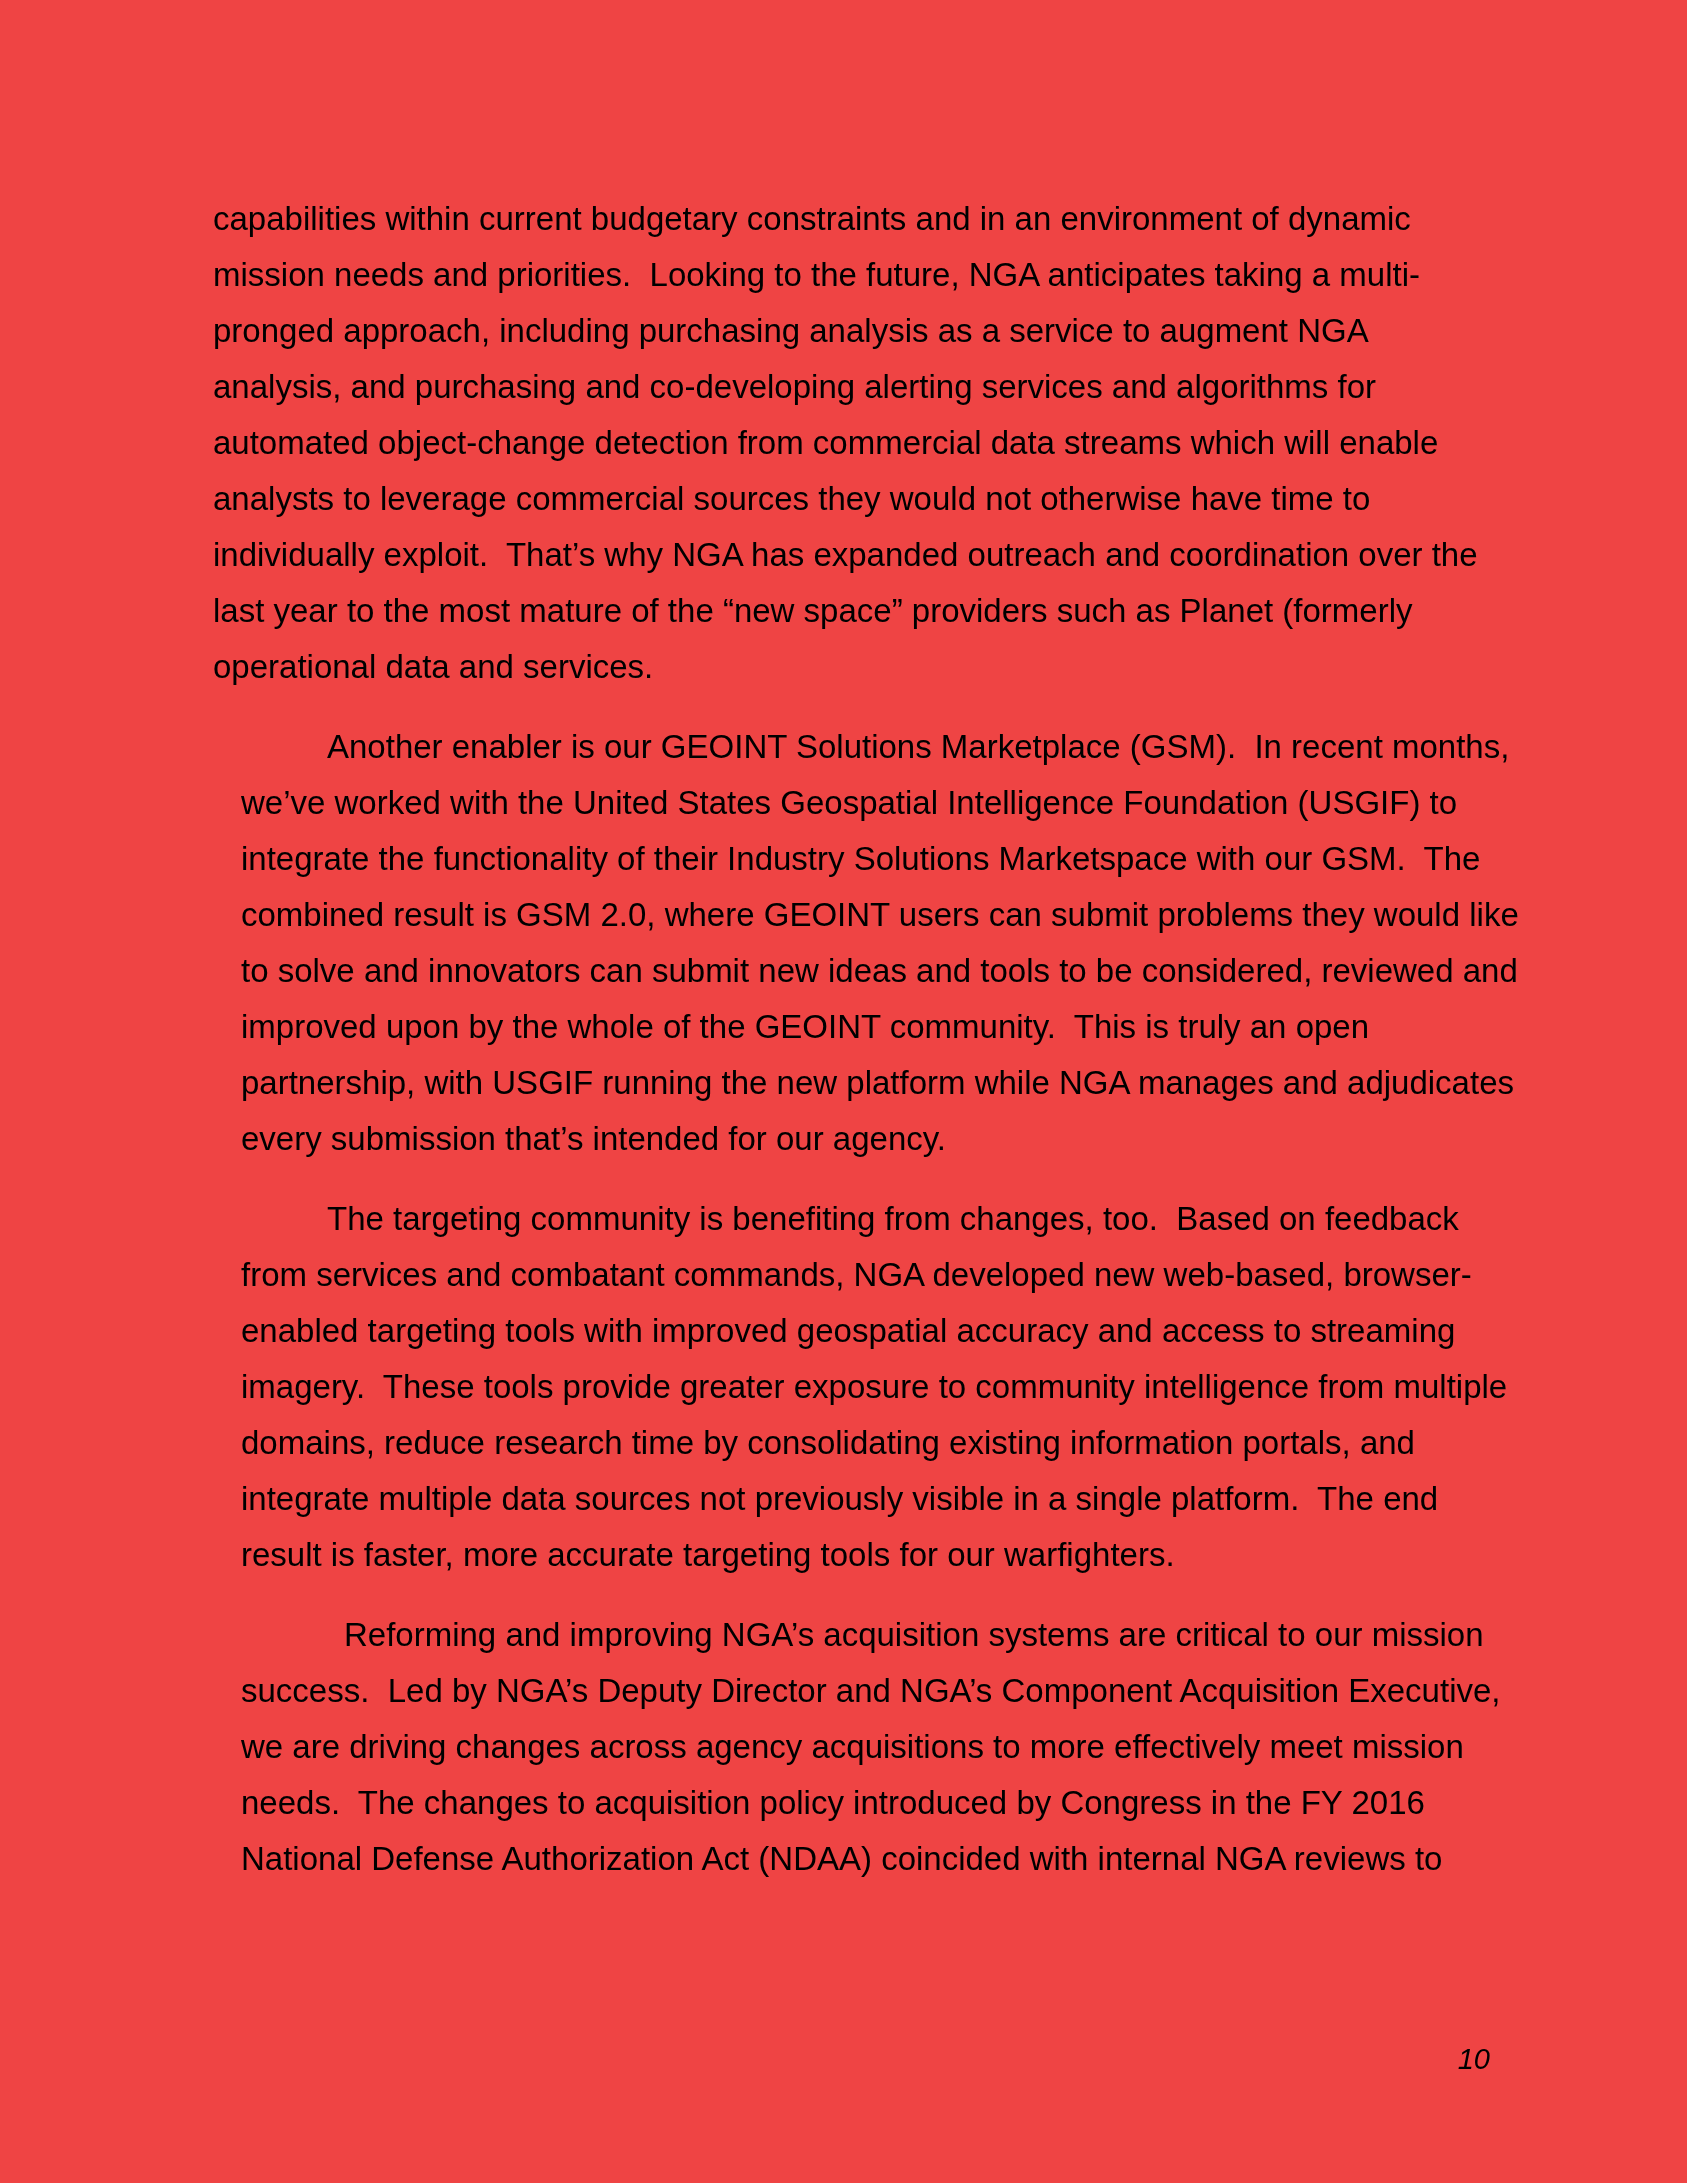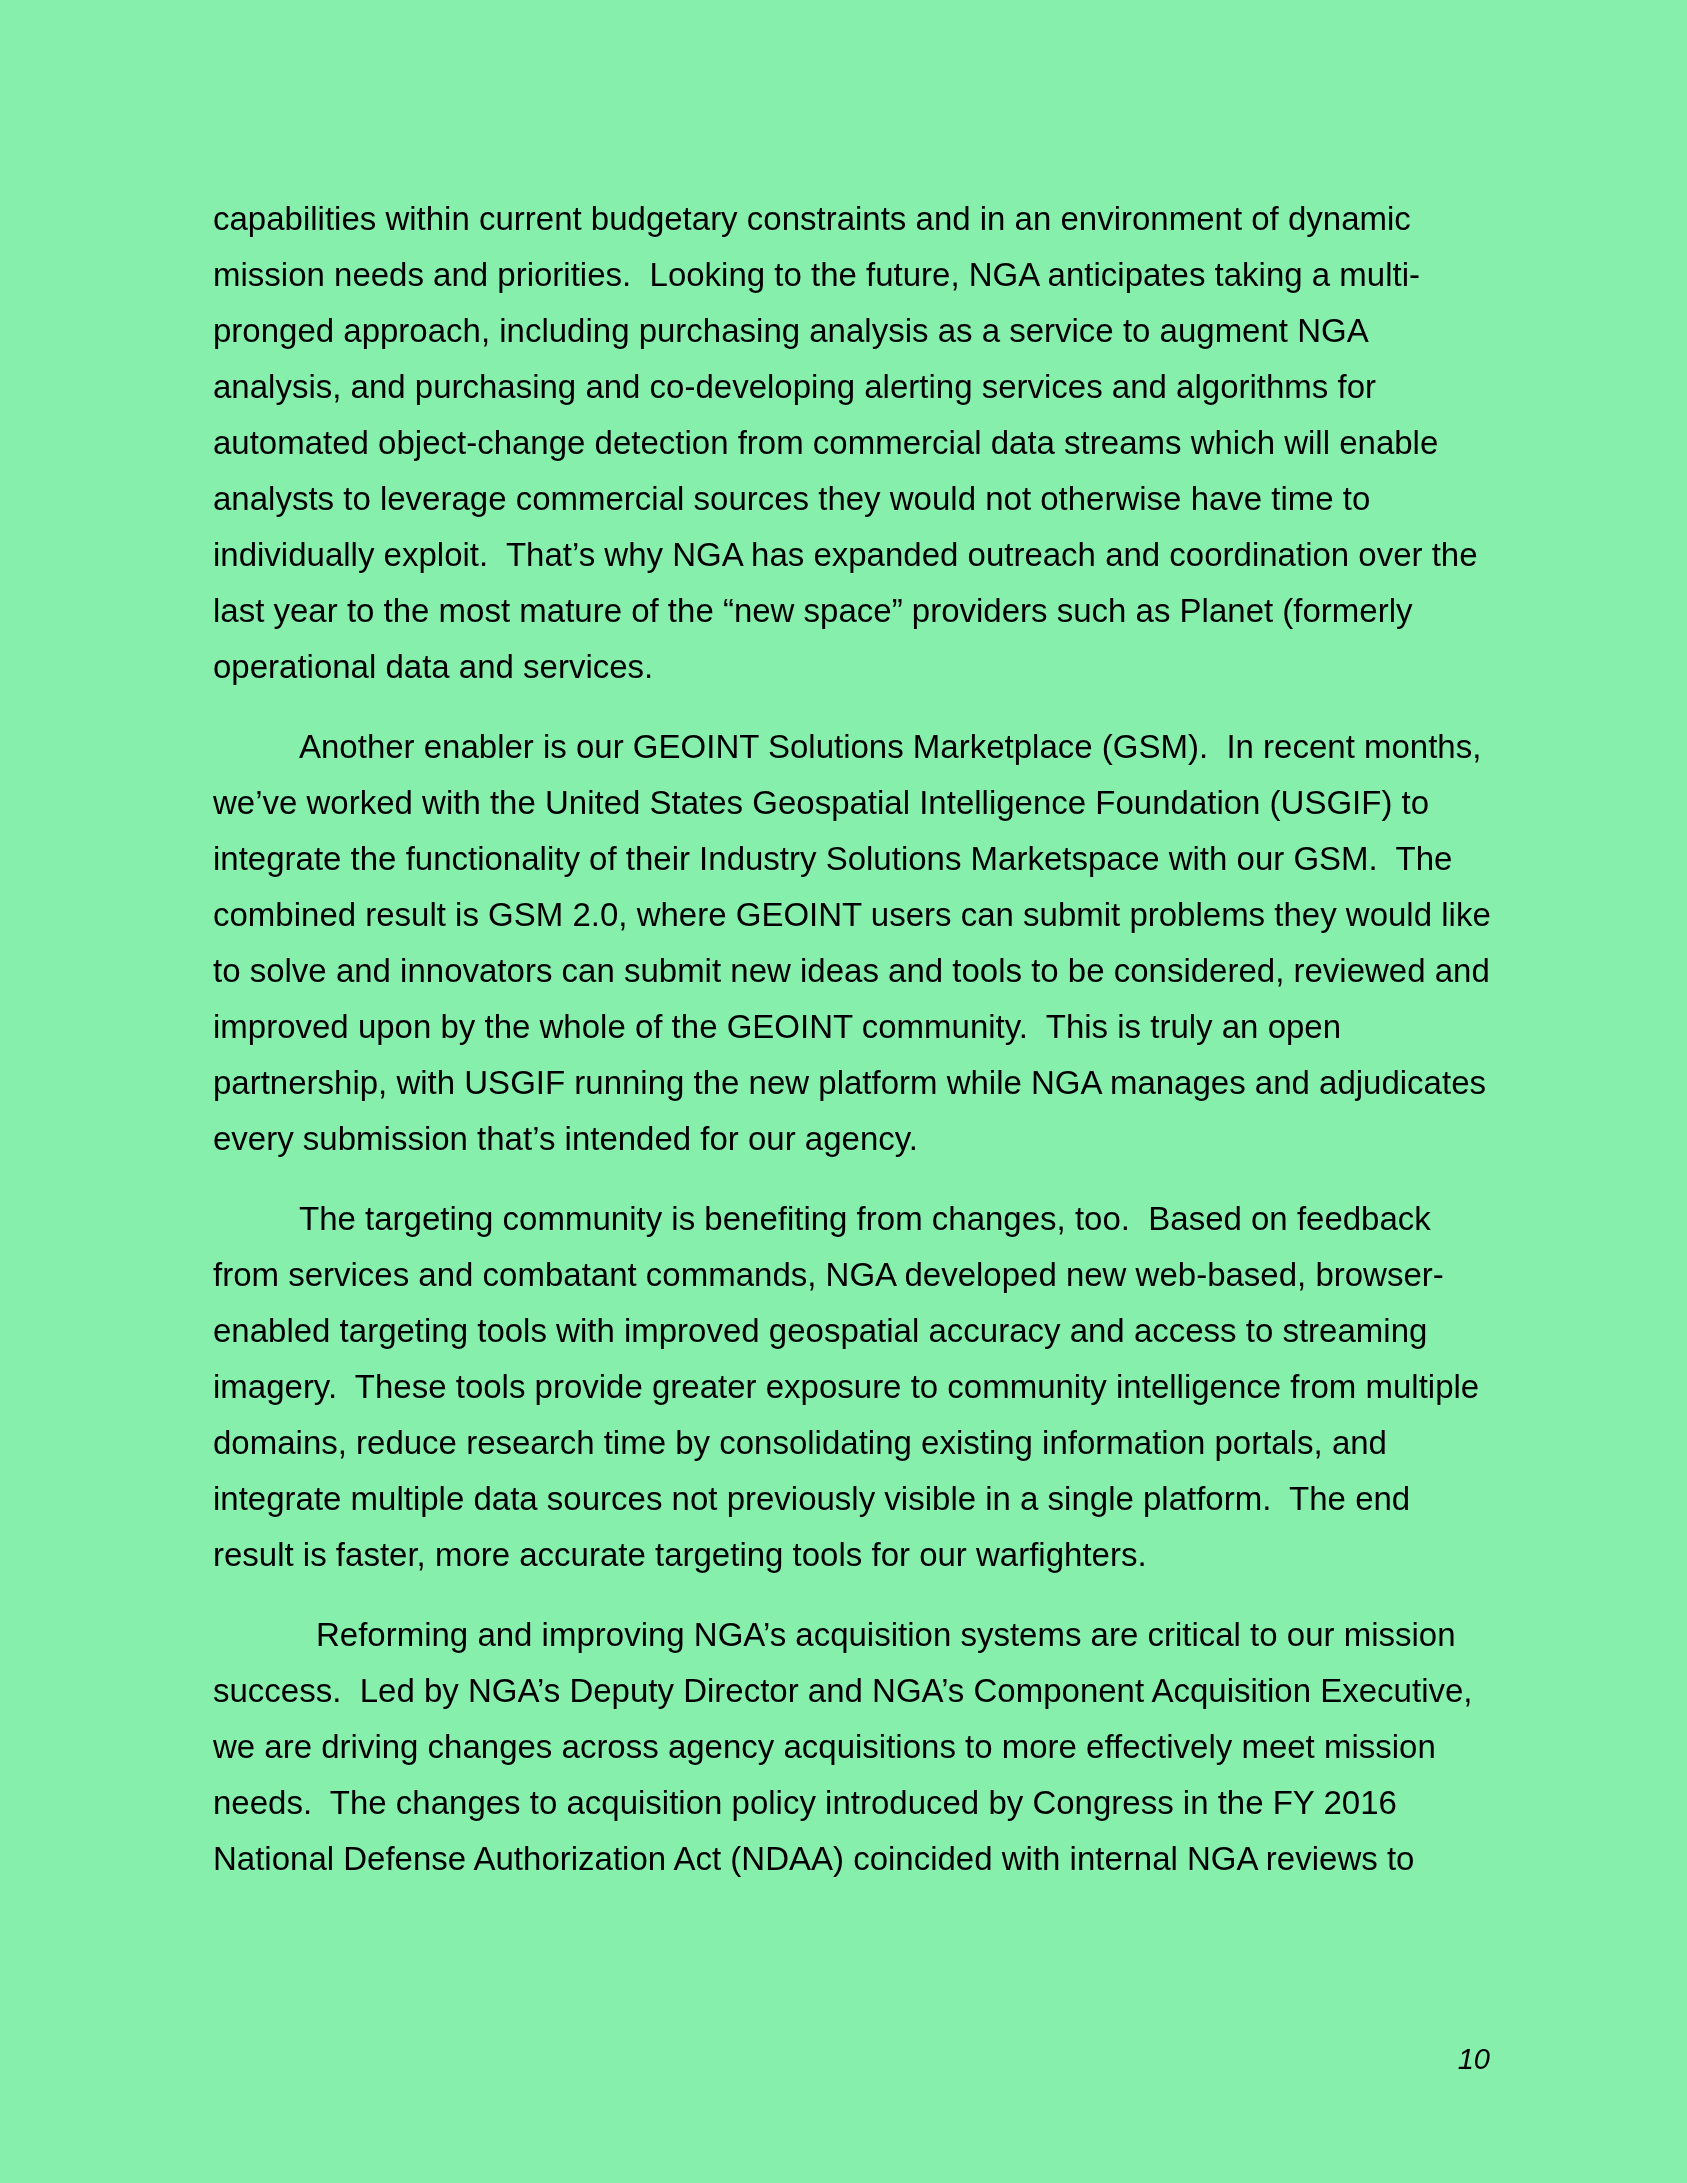--- a/index.html
+++ b/index.html
@@ -4,32 +4,32 @@
 <style>
   html, body {
     margin: 0;
     padding: 0;
     background: #ffffff;
   }
   .page {
     position: relative;
     width: 1687px;
     height: 2183px;
-    background: #86efac;
+    background: #ef4444;
     color: #000000;
     font-family: "Liberation Sans", sans-serif;
     overflow: hidden;
   }
   .content {
     position: absolute;
     left: 213px;
     top: 191px;
   }
   .para { }
-  .para + .para { margin-top: 24px; }
+  .para + .para { margin-top: 24px; margin-left: 28px; }
   .line {
     font-size: 33px;
     line-height: 56px;
     white-space: pre;
     letter-spacing: 0px;
   }
   .para.indented > .line:first-child { text-indent: 86px; }
   .para.indented-more > .line:first-child { text-indent: 103px; }
   .page-number {
     position: absolute;

